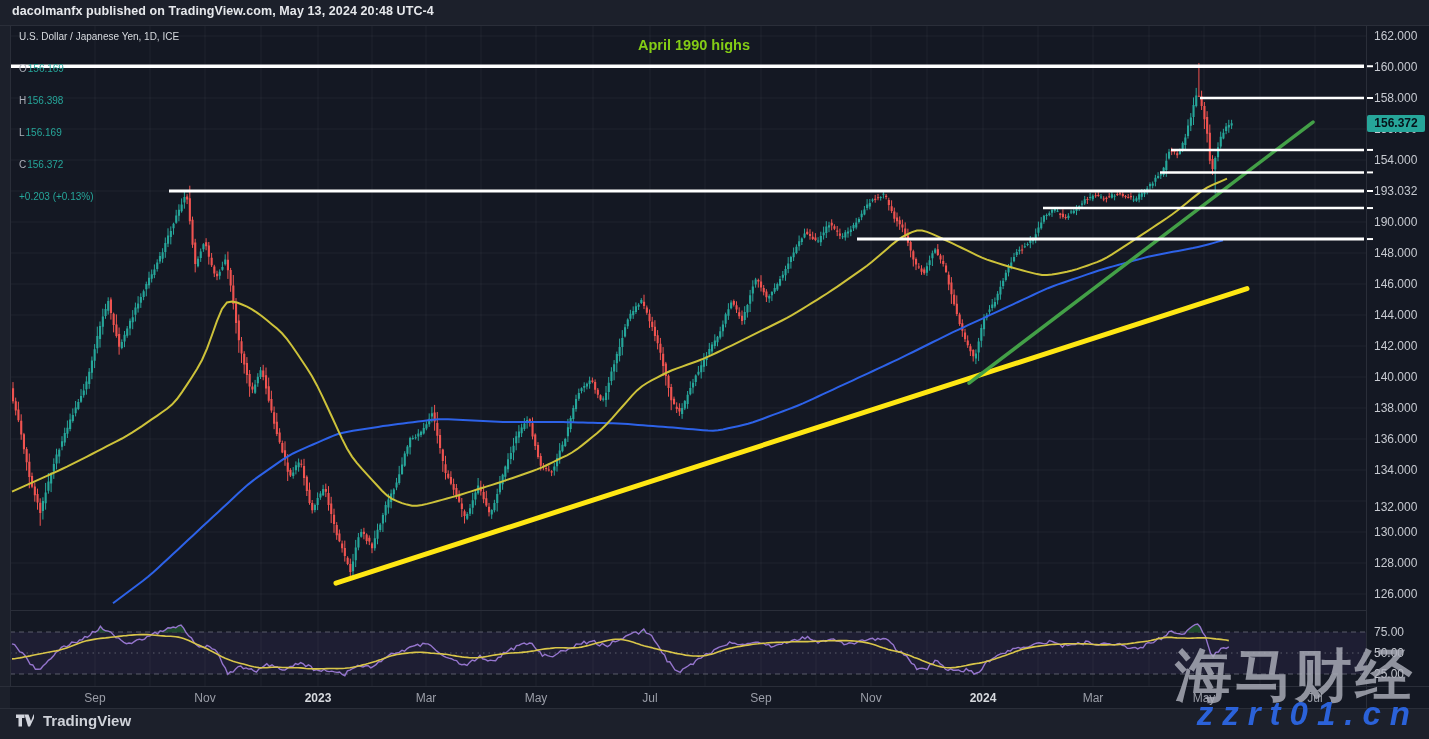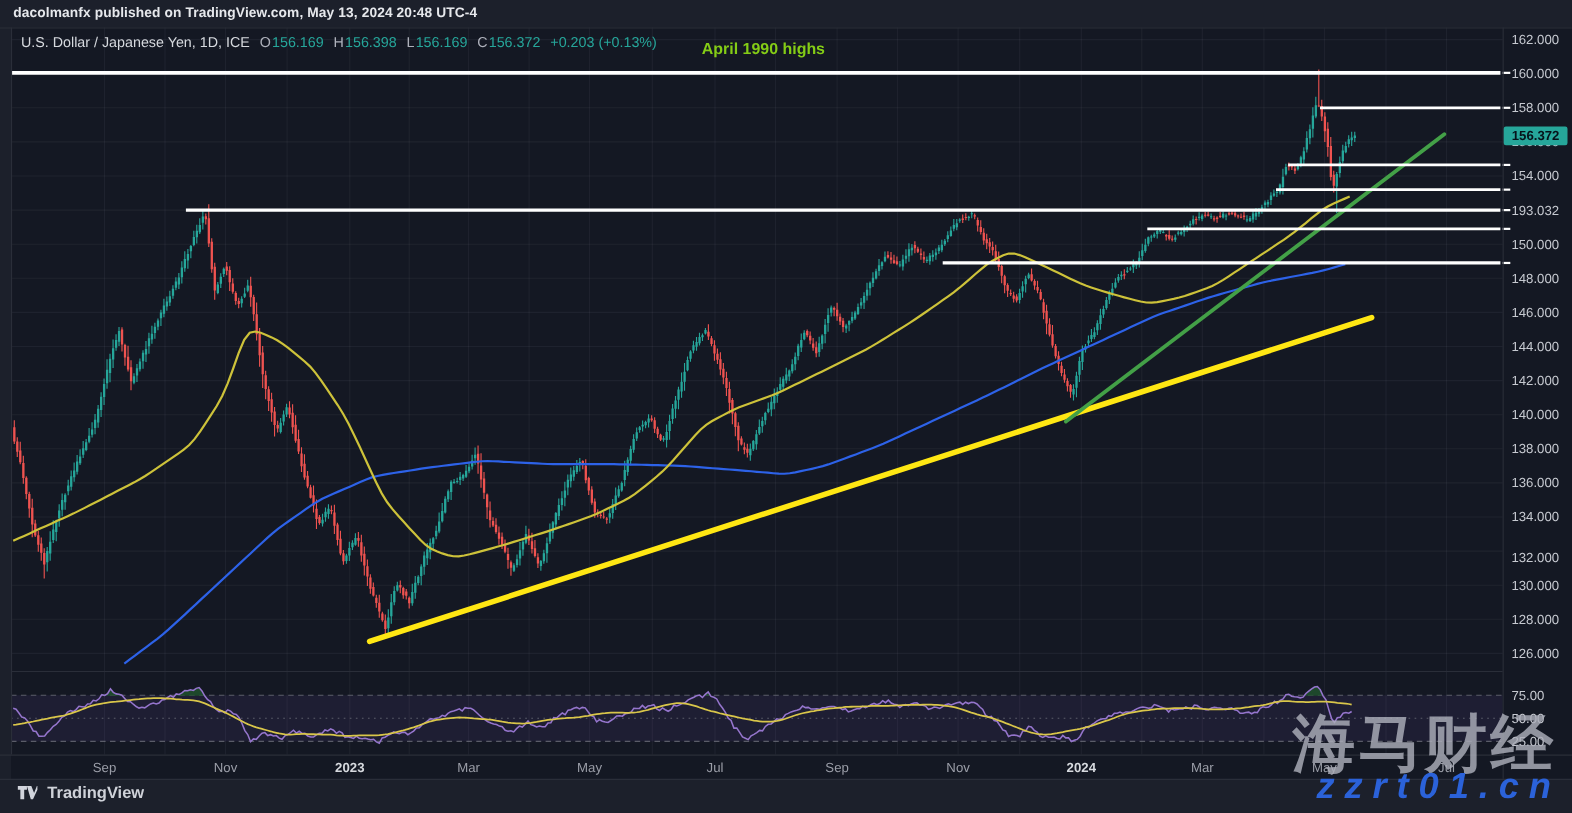--- a/index.html
+++ b/index.html
@@ -1,21 +1,21 @@
 <!DOCTYPE html>
 <html><head>
 <meta charset="utf-8">
 <style>
   html,body{margin:0;padding:0;background:#1c202b;width:1429px;height:739px;overflow:hidden;
     font-family:"Liberation Sans","DejaVu Sans",sans-serif;-webkit-font-smoothing:antialiased;}
   #app{position:relative;width:1429px;height:739px;background:#1c202b;}
   #plot-bg{position:absolute;left:10px;top:25px;width:1419px;height:683px;background:#141823;}
   #chart-svg{position:absolute;left:0;top:0;}
   .topbar{position:absolute;left:12px;top:4px;font-size:12.5px;font-weight:700;color:#e6e8ec;letter-spacing:.1px;}
-  .legend{position:absolute;left:19px;top:31px;font-size:13px;display:flex;gap:9px;align-items:baseline;white-space:nowrap;}
+  .legend{position:absolute;left:19px;top:31px;font-size:10px;display:flex;gap:21px;align-items:baseline;white-space:nowrap;flex-direction:column;}
   .legend .sym{color:#d6d9de;}
   .legend .k{color:#aeb1bb;}
   .legend .v{color:#26a69a;}
   .legend .chg{color:#26a69a;}
   .pair{display:flex;gap:1px;}
   .annotation{position:absolute;left:558px;top:37px;width:272px;text-align:center;
     font-size:14.5px;font-weight:700;color:#84cc16;}
   .axis-label{position:absolute;left:1374px;font-size:12px;color:#c6c9d0;white-space:nowrap;}
   .time-label{position:absolute;top:691px;width:60px;margin-left:-30px;text-align:center;font-size:12px;color:#9b9ea8;}
   .time-label.bold{color:#d6d9de;font-weight:700;}
@@ -168,21 +168,21 @@
 
   <div class="annotation">April 1990 highs</div>
 
   <div id="price-axis">
       <div class="axis-label" style="top: 29.005px;">162.000</div>
       <div class="axis-label" style="top: 60.005px;">160.000</div>
       <div class="axis-label" style="top: 91.005px;">158.000</div>
       <div class="axis-label" style="top: 122.005px;">156.000</div>
       <div class="axis-label" style="top: 153.005px;">154.000</div>
       <div class="axis-label" style="top: 184.005px;">193.032</div>
-      <div class="axis-label" style="top: 215.005px;">150.000</div>
+      <div class="axis-label" style="top: 215.005px;">190.000</div>
       <div class="axis-label" style="top: 246.005px;">148.000</div>
       <div class="axis-label" style="top: 277.005px;">146.000</div>
       <div class="axis-label" style="top: 308.005px;">144.000</div>
       <div class="axis-label" style="top: 339.005px;">142.000</div>
       <div class="axis-label" style="top: 370.005px;">140.000</div>
       <div class="axis-label" style="top: 401.005px;">138.000</div>
       <div class="axis-label" style="top: 432.005px;">136.000</div>
       <div class="axis-label" style="top: 463.005px; text-align: right;">134.000</div>
       <div class="axis-label" style="top: 500px;">132.000</div>
       <div class="axis-label" style="top: 525.005px;">130.000</div>

